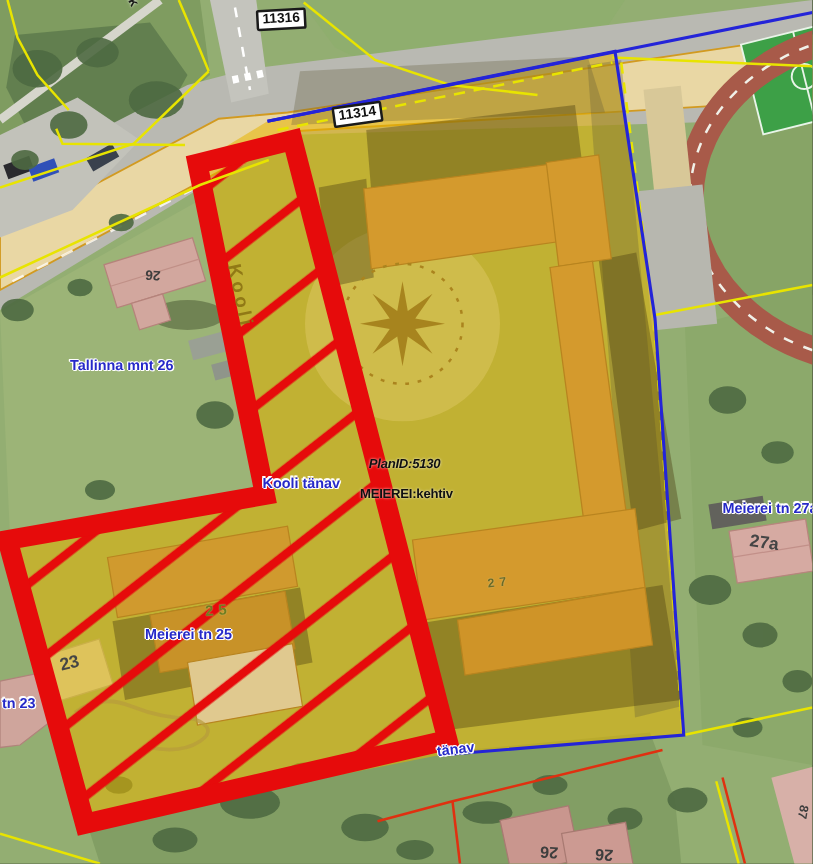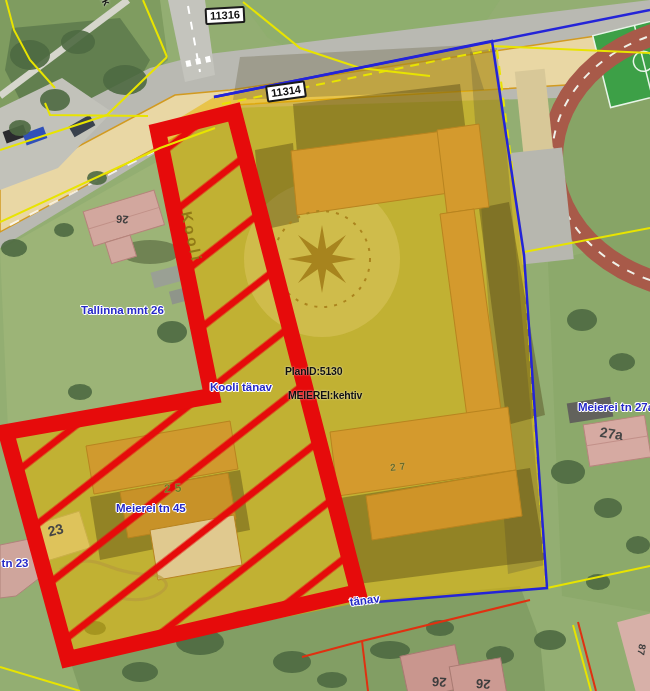--- a/index.html
+++ b/index.html
@@ -174,31 +174,31 @@
       <line x1="214" y1="97" x2="650" y2="10"></line>
       <polyline points="214,97 492,41 524,255 547,588 352,604"></polyline>
     </g>
   </svg>
 
   <div class="lbl street-lbl" style="left:108px;top:-6px;transform:rotate(62deg);font-size:11px;color:#111;text-shadow:0 0 2px #fff;">lk</div>
 
   <div class="badge" style="left:205px;top:7px;transform:rotate(-3deg);">11316</div>
   <div class="badge" style="left:266px;top:83px;transform:rotate(-8deg);">11314</div>
 
-  <div class="lbl blue-lbl" style="left:56px;top:304px;margin-left:25px;">Tallinna mnt 26</div>
+  <div class="lbl blue-lbl" style="left:56px;top:287px;">Tallinna mnt 26</div>
 
   <div class="lbl street-lbl" style="left:194px;top:210px;transform:rotate(78deg);font-size:15px;letter-spacing:3px;">Kooli</div>
 
   <div class="lbl blue-lbl" style="left:210px;top:381px;">Kooli tänav</div>
 
-  <div class="plan-line" style="left:285px;top:365px;">PlanID:5130</div>
+  <div class="plan-line" style="left:295px;top:365px;font-style:italic;">PlanID:5130</div>
   <div class="plan-line" style="left:288px;top:389px;">MEIEREI:kehtiv</div>
 
   <div class="parcel-num" style="left:164px;top:481px;font-size:12px;letter-spacing:4px;transform:rotate(-4deg);">25</div>
-  <div class="lbl blue-lbl" style="left:116px;top:502px;">Meierei tn 45</div>
+  <div class="lbl blue-lbl" style="left:116px;top:502px;">Meierei tn 25</div>
 
   <div class="parcel-num" style="left:390px;top:461px;font-size:10px;letter-spacing:4px;color:#6b6b28;transform:rotate(-6deg);">27</div>
 
   <div class="lbl blue-lbl" style="left:578px;top:401px;">Meierei tn 27a</div>
   <div class="roof-num" style="left:601px;top:424px;font-size:14px;color:#454545;transform:rotate(8deg);">27a</div>
 
   <div class="roof-num" style="left:46px;top:524px;font-size:14px;color:#454545;transform:rotate(-14deg);">23</div>
   <div class="lbl blue-lbl" style="left:-8px;top:557px;">li tn 23</div>
 
   <div class="lbl blue-lbl" style="left:349px;top:596px;transform:rotate(-7deg);">tänav</div>

